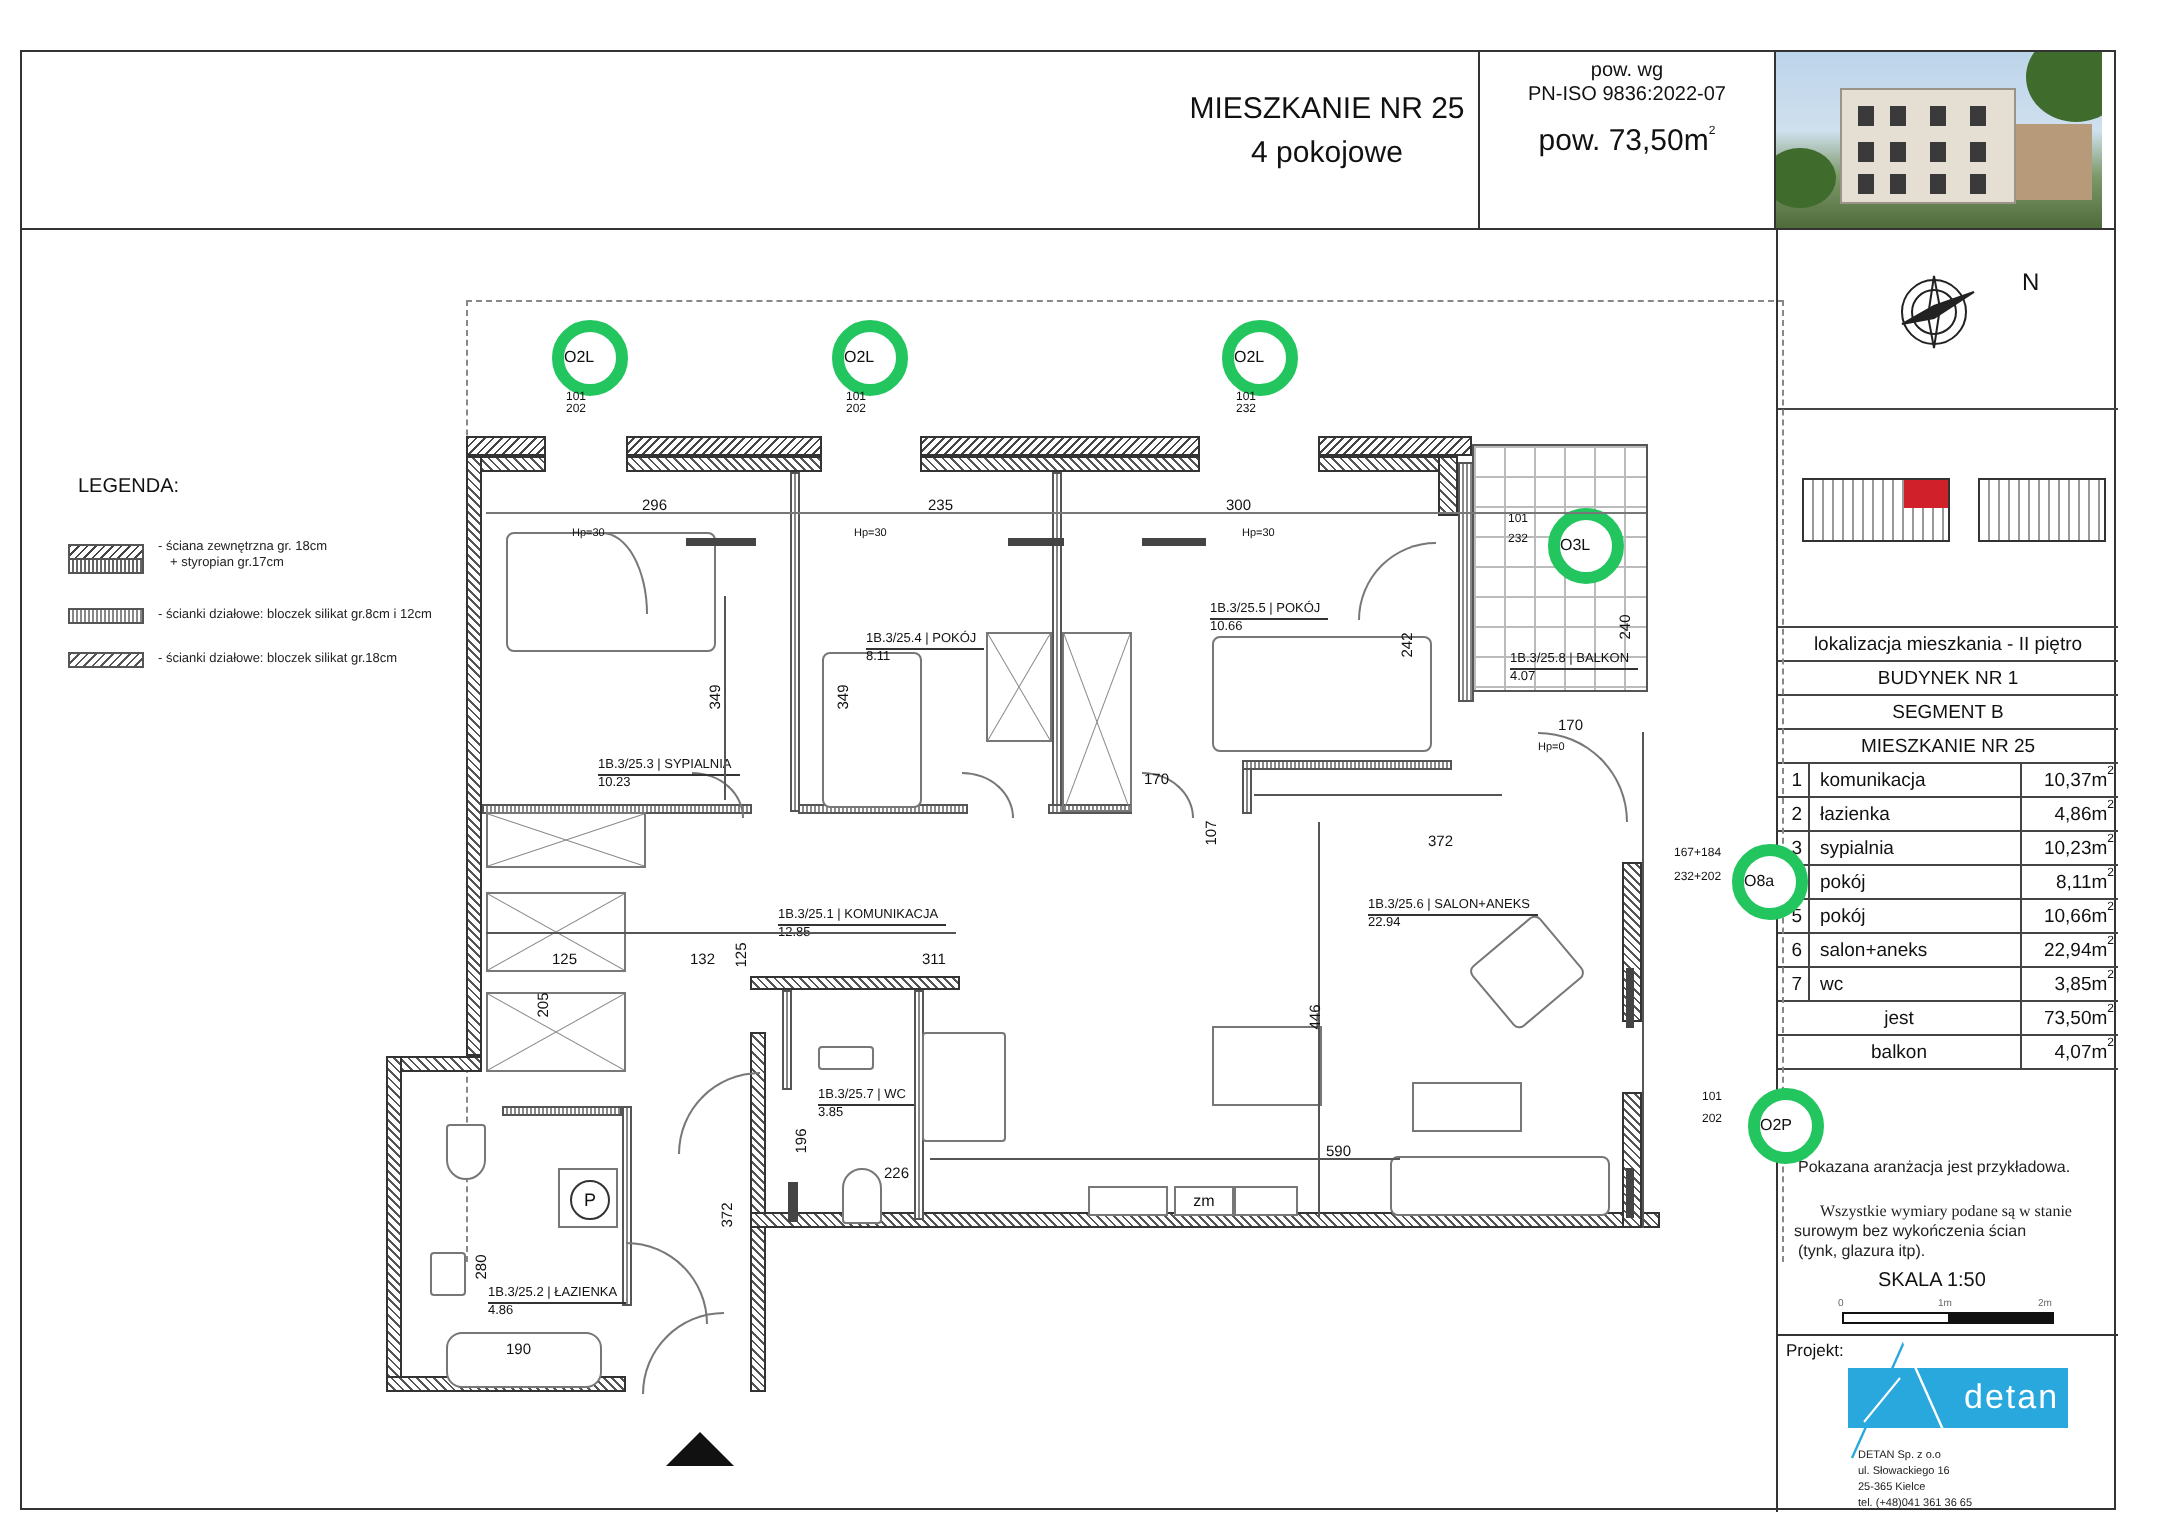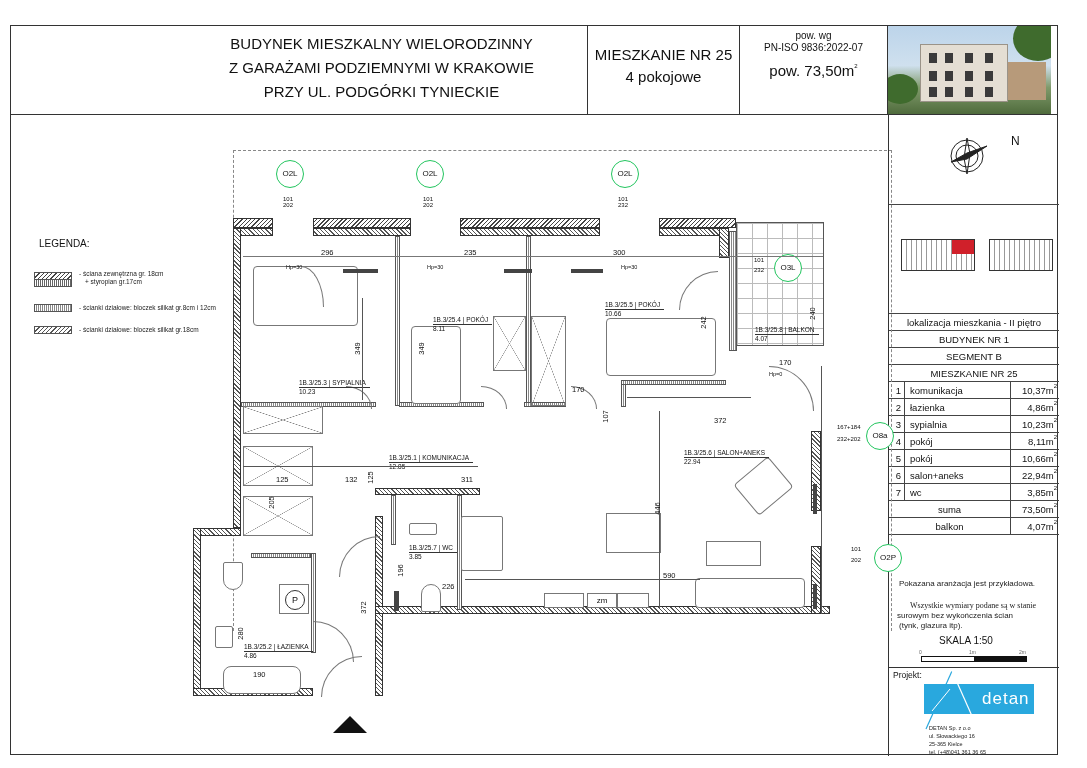--- a/index.html
+++ b/index.html
@@ -31,40 +31,35 @@
   .tbl .sm { flex:1; text-align:center; border-right:1px solid #444; }
   sup { font-size:6px; vertical-align:top; line-height:8px; }
   .note { font-size:8px; line-height:10px; color:#222; }
   .wall { position:absolute; background:repeating-linear-gradient(45deg,#fff 0 2px,#555 2px 3px); border:1px solid #333; box-sizing:border-box; }
   .ext { position:absolute; background:repeating-linear-gradient(-45deg,#fff 0 2px,#444 2px 3px); border:1px solid #333; box-sizing:border-box; }
   .part { position:absolute; background:repeating-linear-gradient(90deg,#fff 0 1px,#888 1px 2px); border:1px solid #555; box-sizing:border-box; }
   .line { position:absolute; background:#555; }
   .rl { position:absolute; font-size:6.5px; line-height:8px; color:#111; white-space:nowrap; }
   .rl .a { border-bottom:1px solid #333; padding-right:4px; display:inline-block; }
   .dim { position:absolute; font-size:7.5px; color:#111; }
-  .circ { position:absolute; width:26px; height:26px; border:1px solid #22c55e; border-radius:50%; font-size:8px; text-align:center; line-height:26px; background:#fff; }
+  .circ { position:absolute; width:26px; height:26px; border:6px solid #22c55e; border-radius:50%; font-size:8px; line-height:26px; background:#fff; }
   .xbox { position:absolute; border:1px solid #777; box-sizing:border-box;
     background: linear-gradient(to top right, transparent calc(50% - 0.5px), #888 50%, transparent calc(50% + 0.5px)),
                 linear-gradient(to bottom right, transparent calc(50% - 0.5px), #888 50%, transparent calc(50% + 0.5px)); }
   .furn { position:absolute; border:1px solid #777; box-sizing:border-box; border-radius:4px; background:#fff; }
   .rad { position:absolute; background:#444; }
   .dash-frame { position:absolute; border:1px dashed #888; border-bottom:none; }
   .door { position:absolute; border:1px solid #777; border-radius:0 100% 0 0; border-left:none; border-bottom:none; }
   .leg-sw { position:absolute; width:38px; height:8px; box-sizing:border-box; border:1px solid #555; }
 </style>
 </head>
 <body>
 
 <div class="sheet">
 
-  <div class="hdr-cell proj">
-    <div>BUDYNEK MIESZKALNY WIELORODZINNY</div>
-    <div>Z GARAŻAMI PODZIEMNYMI W KRAKOWIE</div>
-    <div>PRZY UL. PODGÓRKI TYNIECKIE</div>
-  </div>
   <div class="hdr-cell flat">
     <div>MIESZKANIE NR 25</div>
     <div>4 pokojowe</div>
   </div>
   <div class="hdr-cell area">
     <div class="s">pow. wg</div>
     <div class="s">PN-ISO 9836:2022-07</div>
     <div class="big"><span>pow. 73,50m</span><sup>2</sup></div>
   </div>
   <div class="hdr-cell photo">
@@ -150,21 +145,21 @@
             <div class="nm">salon+aneks</div>
             <div class="v"><span>22,94m</span><sup>2</sup></div>
           </div>
           <div class="row">
             <div class="n">7</div>
             <div class="nm">wc</div>
             <div class="v"><span>3,85m</span><sup>2</sup></div>
           </div>
         </div>
       <div class="row">
-          <div class="sm">suma</div>
+          <div class="sm">jest</div>
           <div class="v"><span>73,50m</span><sup>2</sup></div>
         </div>
       <div class="row">
           <div class="sm">balkon</div>
           <div class="v"><span>4,07m</span><sup>2</sup></div>
         </div>
     </div>
 
     <div class="abs note" style="left:10px;top:465px;">Pokazana aranżacja jest przykładowa.</div>
     <div class="abs note" style="left:21px;top:487px;font-family:Liberation Serif, serif;">Wszystkie wymiary podane są w stanie</div>

